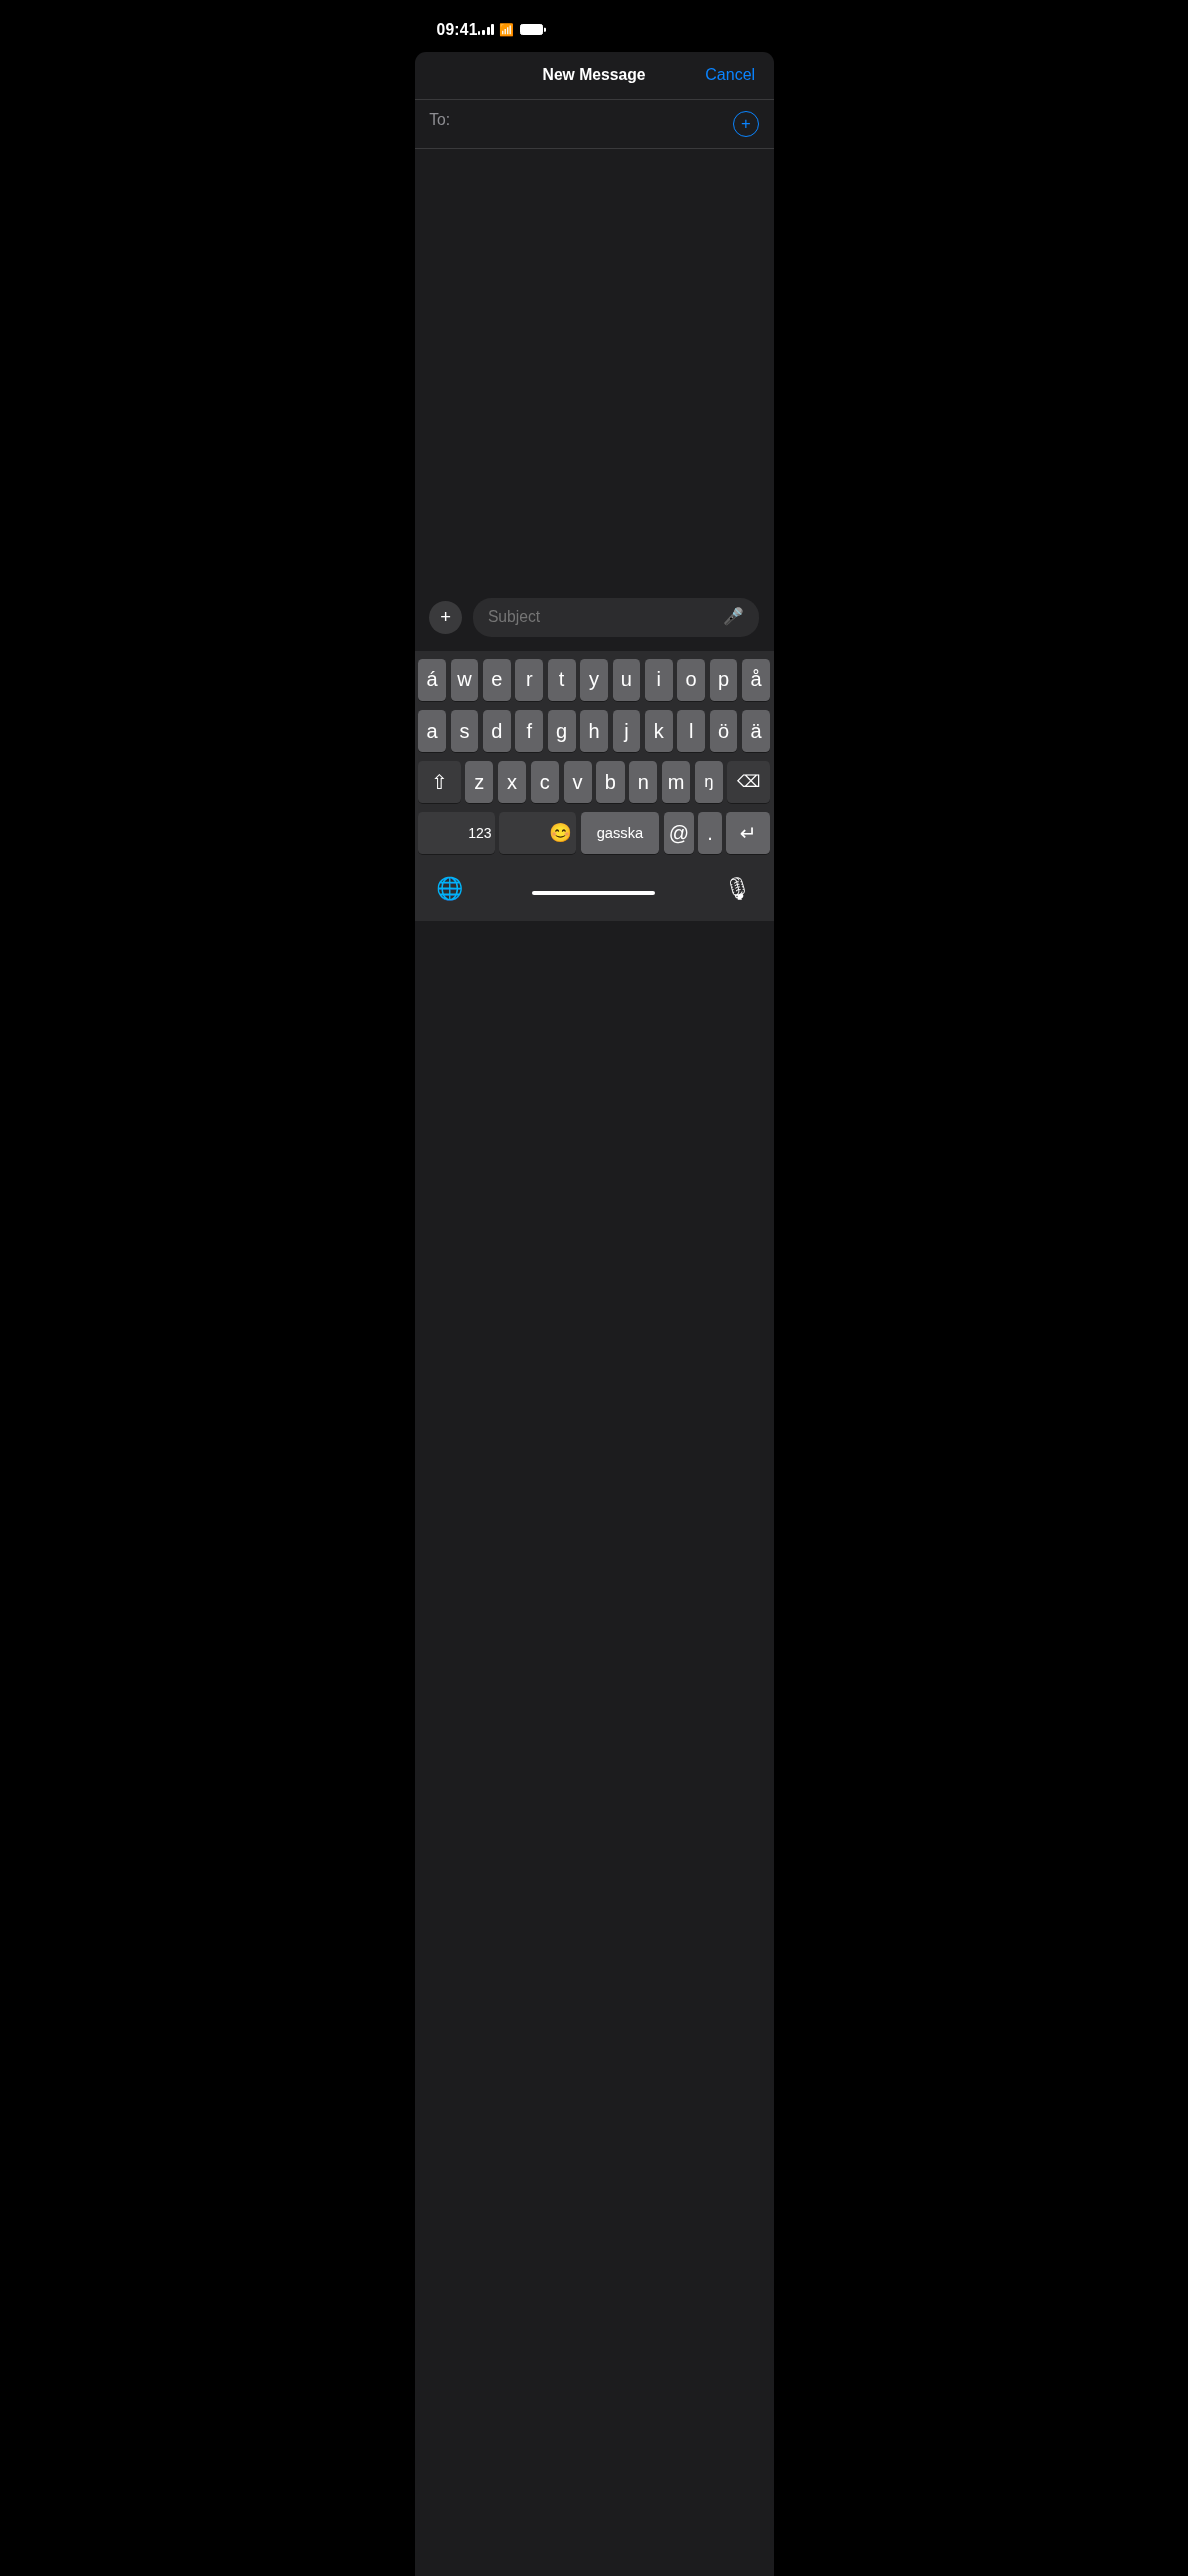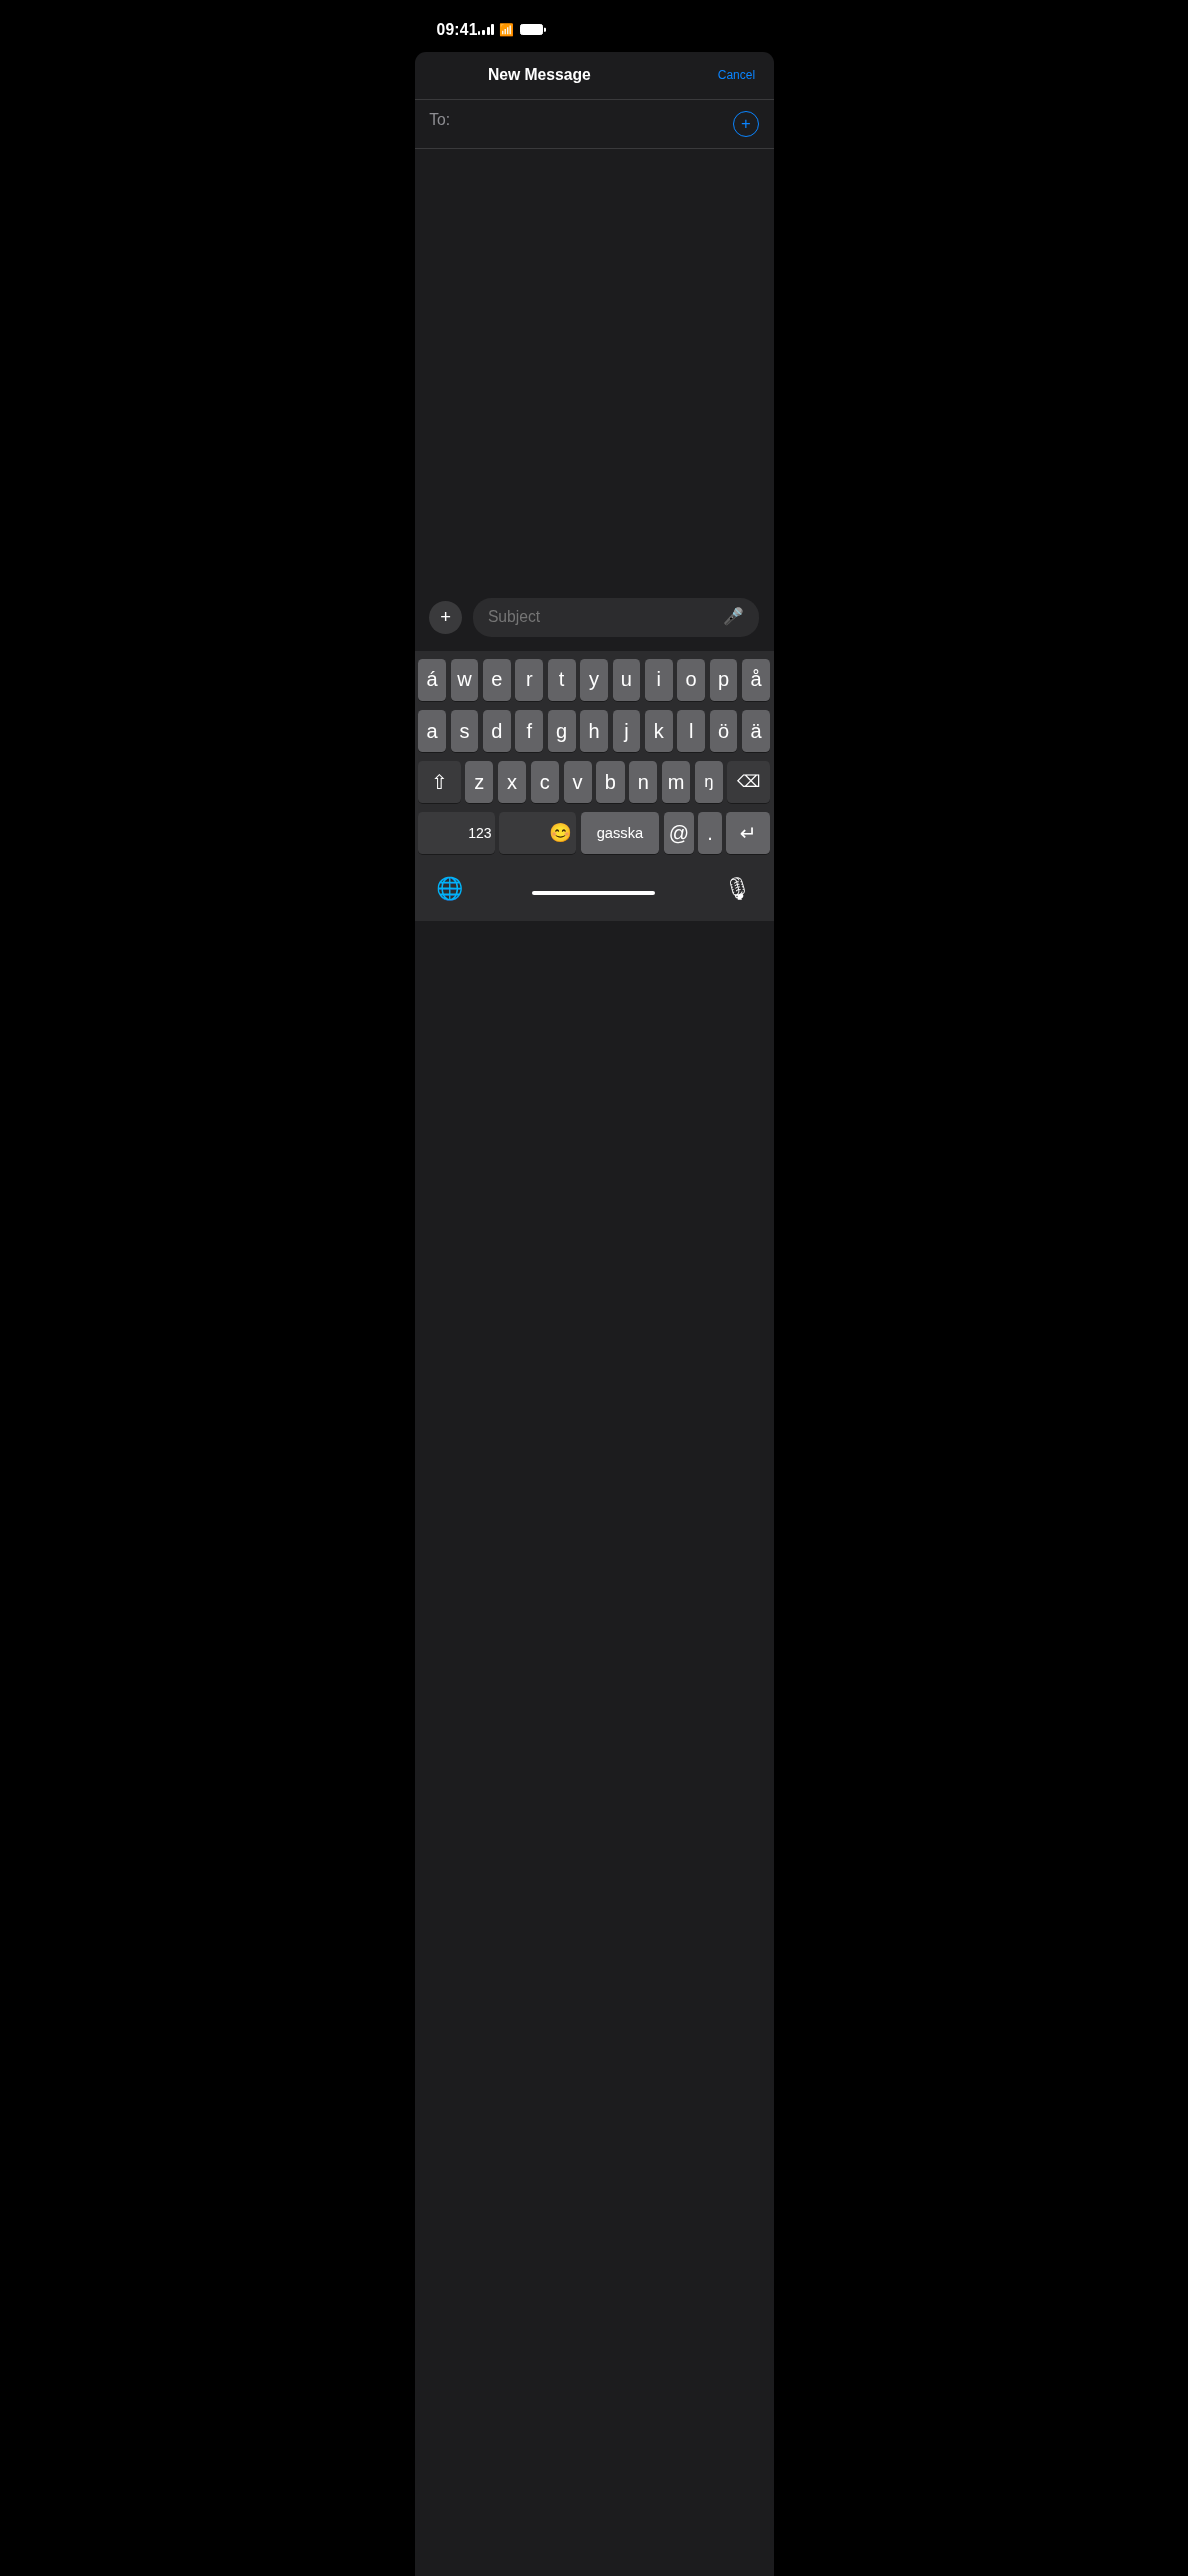--- a/index.html
+++ b/index.html
@@ -101,25 +101,25 @@
 
     .header-spacer {
       width: 55px;
     }
 
     .compose-title {
       font-size: 15.7px;
       font-weight: 600;
       color: #fff;
       flex: 1;
-      text-align: left;
+      text-align: center;
     }
 
     .cancel-button {
-      font-size: 12px;
+      font-size: 16px;
       color: #0a84ff;
       background: none;
       border: none;
       cursor: pointer;
       width: 55px;
       text-align: right;
     }
 
     
     .to-field {

